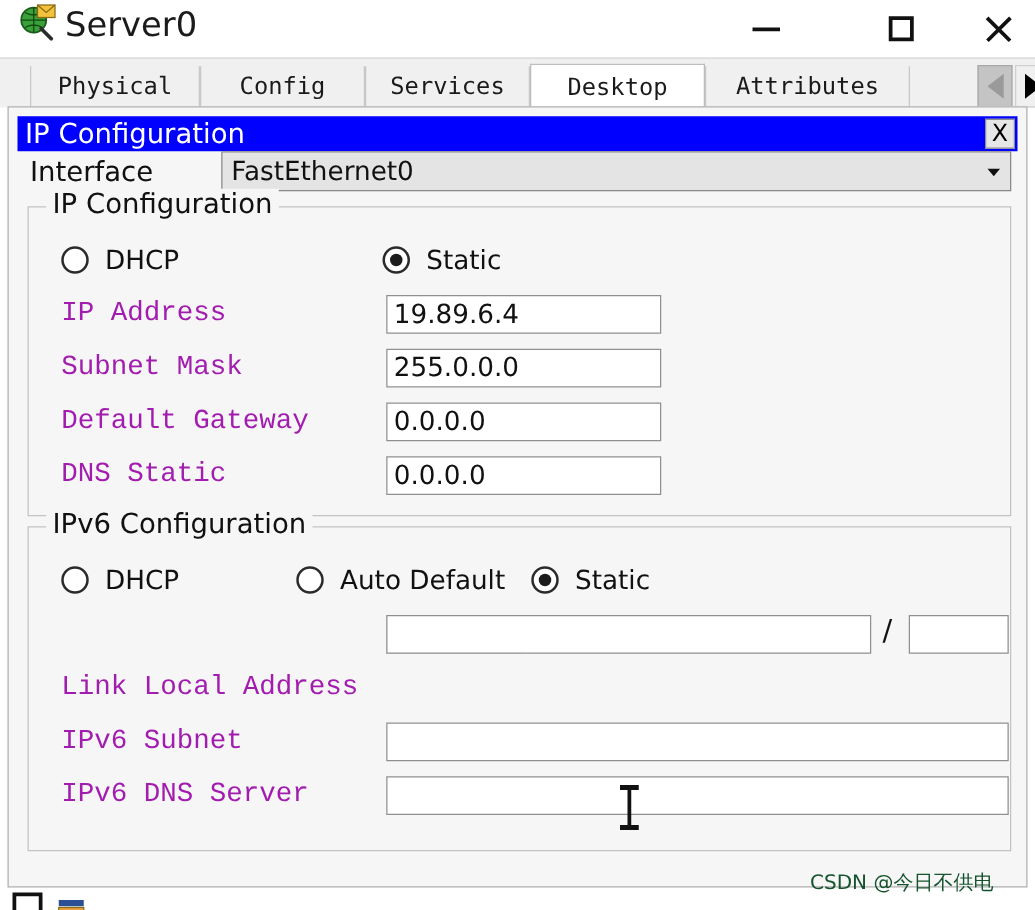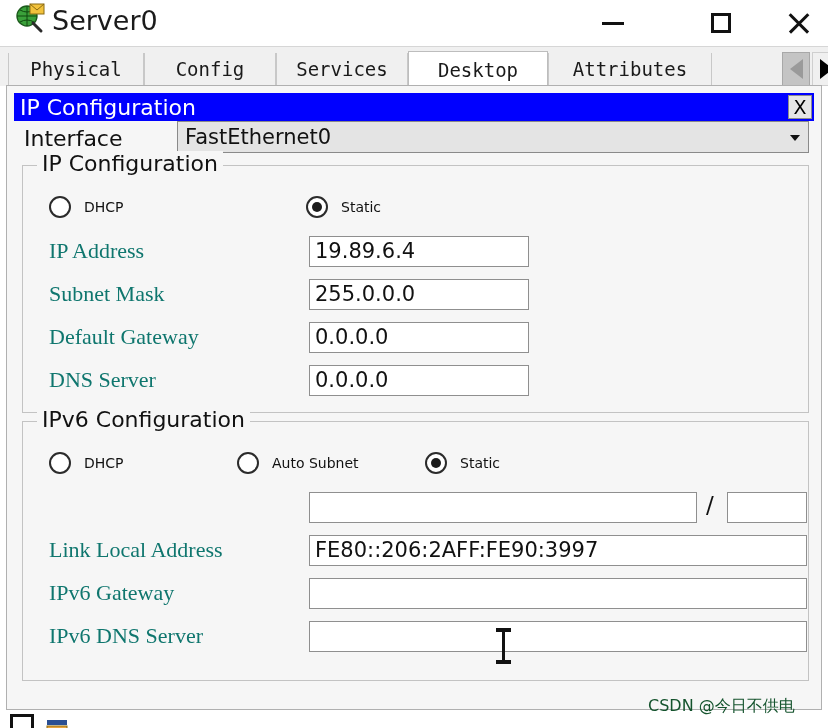--- a/index.html
+++ b/index.html
@@ -86,20 +86,21 @@
     font-family: "DejaVu Sans Mono", monospace;
     font-size: 19px;
     color: #1a1a1a;
     background: #f0f0f0;
     border-left: 1px solid #c8c8c8;
     border-right: 1px solid #c8c8c8;
     box-sizing: border-box;
     white-space: nowrap;
     overflow: hidden;
     cursor: default;
+    margin-left: 16px;
   }
   .tab.active {
     background: #ffffff;
     border: 1px solid #bdbdbd;
     border-bottom: none;
     top: 4px;
     height: 36px;
     line-height: 36px;
     font-weight: 500;
   }
@@ -245,31 +246,31 @@
   .radio-dot.checked::after {
     content: "";
     position: absolute;
     left: 4px; top: 4px;
     width: 10px; height: 10px;
     border-radius: 50%;
     background: #1c1c1c;
   }
   .radio-label {
     margin-left: 13px;
-    font-size: 14px;
+    font-size: 21px;
     color: #111;
     font-family: "DejaVu Sans", sans-serif;
   }
 
   
   .field-label {
     position: absolute;
     font-size: 22px;
-    color: #0f766e;
-    font-family: Liberation Serif, serif;
+    color: #a21caf;
+    font-family: Liberation Mono, monospace;
     white-space: nowrap;
   }
   .field-input {
     position: absolute;
     height: 31px;
     background: #ffffff;
     border: 1px solid #8f8f8f;
     box-sizing: border-box;
     cursor: text;
     overflow: hidden;
@@ -411,59 +412,56 @@
       <span class="field-label" style="left:26px;top:115px">Subnet Mask</span>
       <div class="field-input" style="left:286px;top:113px;width:220px" title="">
         <span class="field-input-text">255.0.0.0</span>
       </div>
 
       <span class="field-label" style="left:26px;top:158px">Default Gateway</span>
       <div class="field-input" style="left:286px;top:156px;width:220px" title="">
         <span class="field-input-text">0.0.0.0</span>
       </div>
 
-      <span class="field-label" style="left:26px;top:201px">DNS Server</span>
+      <span class="field-label" style="left:26px;top:201px">DNS Static</span>
       <div class="field-input" style="left:286px;top:199px;width:220px" title="">
         <span class="field-input-text">0.0.0.0</span>
       </div>
     </div>
 
     <div class="groupbox group-ipv6">
       <span class="group-legend">IPv6 Configuration</span>
 
       <div class="radio-item" style="left:26px;top:30px">
         <span class="radio-dot"></span>
         <span class="radio-label">DHCP</span>
       </div>
       <div class="radio-item" style="left:214px;top:30px">
         <span class="radio-dot"></span>
-        <span class="radio-label">Auto Subnet</span>
+        <span class="radio-label">Auto Default</span>
       </div>
       <div class="radio-item" style="left:402px;top:30px">
         <span class="radio-dot checked"></span>
         <span class="radio-label">Static</span>
       </div>
 
       <div class="field-input" style="left:286px;top:70px;width:110px">
         <span class="field-input-text"></span>
       </div>
       <div class="field-input" style="left:286px;top:70px;width:388px">
         <span class="field-input-text"></span>
       </div>
       <span class="slash" style="left:683px;top:70px">/</span>
       <div class="field-input" style="left:704px;top:70px;width:80px">
         <span class="field-input-text"></span>
       </div>
 
       <span class="field-label" style="left:26px;top:115px">Link Local Address</span>
-      <div class="field-input" style="left:286px;top:113px;width:498px" title="">
-        <span class="field-input-text">FE80::206:2AFF:FE90:3997</span>
-      </div>
-
-      <span class="field-label" style="left:26px;top:158px">IPv6 Gateway</span>
+
+      <span class="field-label" style="left:26px;top:158px">IPv6 Subnet</span>
       <div class="field-input" style="left:286px;top:156px;width:498px" title="">
         <span class="field-input-text"></span>
       </div>
 
       <span class="field-label" style="left:26px;top:201px">IPv6 DNS Server</span>
       <div class="field-input" style="left:286px;top:199px;width:498px" title="">
         <span class="field-input-text"></span>
       </div>
     </div>
 

